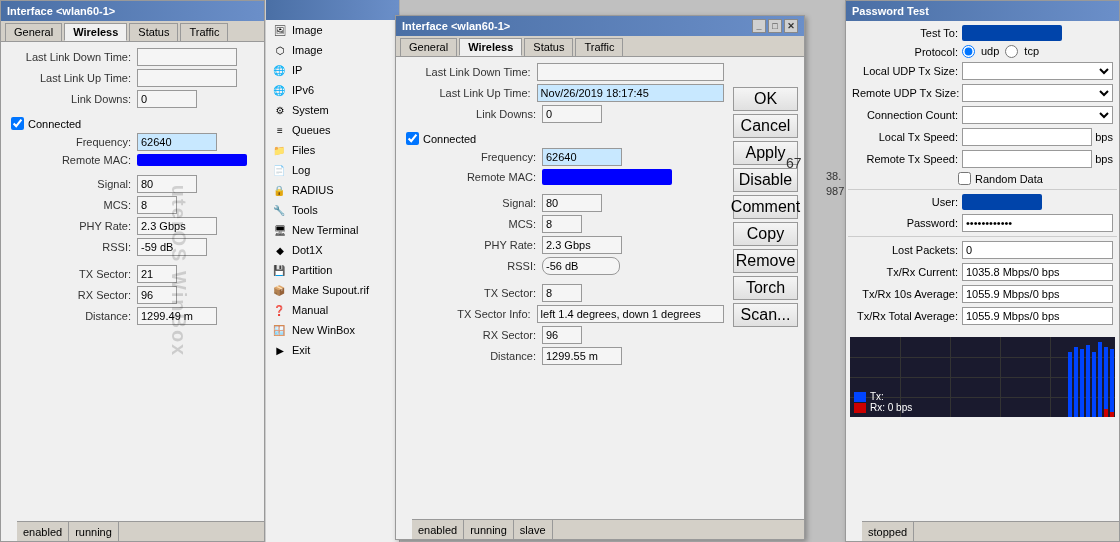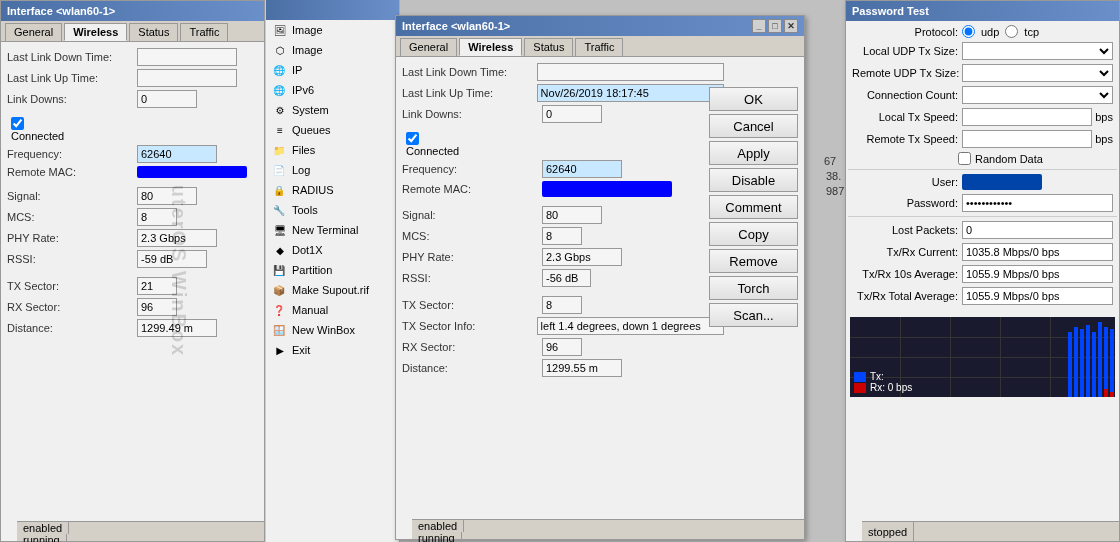--- a/index.html
+++ b/index.html
@@ -78,57 +78,55 @@
       padding: 6px;
     }
 
     .form-row {
       display: flex;
       align-items: center;
       margin-bottom: 3px;
     }
 
     .form-label {
-      text-align: left;
+      text-align: right;
       padding-right: 6px;
       color: #333;
       white-space: nowrap;
     }
 
     .form-input {
       border: 1px solid #999;
       background: white;
       padding: 1px 3px;
       font-size: 11px;
       height: 18px;
     }
 
     .form-input.readonly {
       background: #f5f5f5;
     }
 
     .checkbox-row {
       display: flex;
-      align-items: flex-start;
+      align-items: flex-end;
       margin-bottom: 3px;
       padding-left: 4px;
-      flex-direction: column;
     }
 
     .status-bar {
       position: absolute;
       bottom: 0;
       left: 16px;
       right: 0;
       height: 20px;
       background: #d4d0c8;
       border-top: 1px solid #999;
       display: flex;
-      align-items: flex-start;
-      flex-direction: column;
+      align-items: flex-end;
     }
 
     .status-segment {
       border-right: 1px solid #999;
       padding: 0 6px;
       height: 100%;
       display: flex;
       align-items: center;
     }
 
@@ -190,25 +188,25 @@
     .btn-panel {
       position: absolute;
       right: 6px;
       top: 30px;
       display: flex;
       flex-direction: column;
       gap: 3px;
     }
 
     .action-btn {
-      width: 89px;
+      width: 65px;
       height: 24px;
       background: linear-gradient(to bottom, #f5f5f5, #e0e0e0);
       border: 1px solid #999;
-      font-size: 13px;
+      font-size: 16px;
       cursor: pointer;
       display: flex;
       align-items: center;
       justify-content: center;
     }
 
     
     .win-bw {
       left: 845px;
       top: 0;
@@ -243,21 +241,20 @@
       border: 1px solid #999;
       background: white;
       font-size: 11px;
       height: 18px;
       flex: 1;
       padding: 0 2px;
     }
 
     .radio-group {
       display: flex;
-      align-items: center;
       gap: 6px;
     }
 
     .chart-area {
       background: #1a1a2e;
       margin: 4px;
       height: 80px;
       position: relative;
       overflow: hidden;
     }
@@ -544,21 +541,21 @@
       <div class="form-row">
         <div class="form-label" style="width:140px">MCS:</div>
         <input class="form-input readonly" style="width: 40px;" value="8" readonly="">
       </div>
       <div class="form-row">
         <div class="form-label" style="width:140px">PHY Rate:</div>
         <input class="form-input readonly" style="width: 80px;" value="2.3 Gbps" readonly="">
       </div>
       <div class="form-row">
         <div class="form-label" style="width:140px">RSSI:</div>
-        <input class="form-input readonly" style="width: 49px;" value="-56 dB" readonly="">
+        <input class="form-input readonly" style="width: 78px; border-radius: 8px;" value="-56 dB" readonly="">
       </div>
       <div class="separator"></div>
       <div class="form-row">
         <div class="form-label" style="width:140px">TX Sector:</div>
         <input class="form-input readonly" style="width: 40px;" value="8" readonly="">
       </div>
       <div class="form-row">
         <div class="form-label" style="width:140px">TX Sector Info:</div>
         <input class="form-input readonly" style="width: 195px;" value="left 1.4 degrees, down 1 degrees" readonly="">
       </div>
@@ -590,20 +587,24 @@
     <div class="status-segment">slave</div>
   </div>
 </div>
 
 <div class="window win-bw">
   <div class="window-titlebar">
     <span>Password Test</span>
   </div>
   <div style="padding:4px 2px">
     <div class="bw-form-row">
+      <div class="bw-form-label" style="width:110px">Test To:</div>
+      <span class="blurred-ip" style="width:100px;height:16px;display:inline-block;background:#0044aa"></span>
+    </div>
+    <div class="bw-form-row">
       <div class="bw-form-label" style="width:110px">Protocol:</div>
       <div class="radio-group">
         <input type="radio" name="protocol" checked="" style="">
         <span>udp</span>
         <input type="radio" name="protocol" style="">
         <span>tcp</span>
       </div>
     </div>
     <div class="bw-form-row">
       <div class="bw-form-label" style="width:110px">Local UDP Tx Size:</div>
@@ -691,15 +692,15 @@
         <span>Rx: 0 bps</span>
       </div>
     </div>
   </div>
 
   <div class="status-bar">
     <div class="status-segment">stopped</div>
   </div>
 </div>
 
-<div style="position:absolute;left:824px;top:155px;font-size:11px;color:#333;z-index:10">67</div>
+<div style="position:absolute;left:786px;top:155px;font-size:14px;color:#333;z-index:10">67</div>
 <div style="position:absolute;left:826px;top:170px;font-size:11px;color:#333;z-index:10">38.</div>
 <div style="position:absolute;left:826px;top:185px;font-size:11px;color:#333;z-index:10">987</div>
 
 </body></html>

